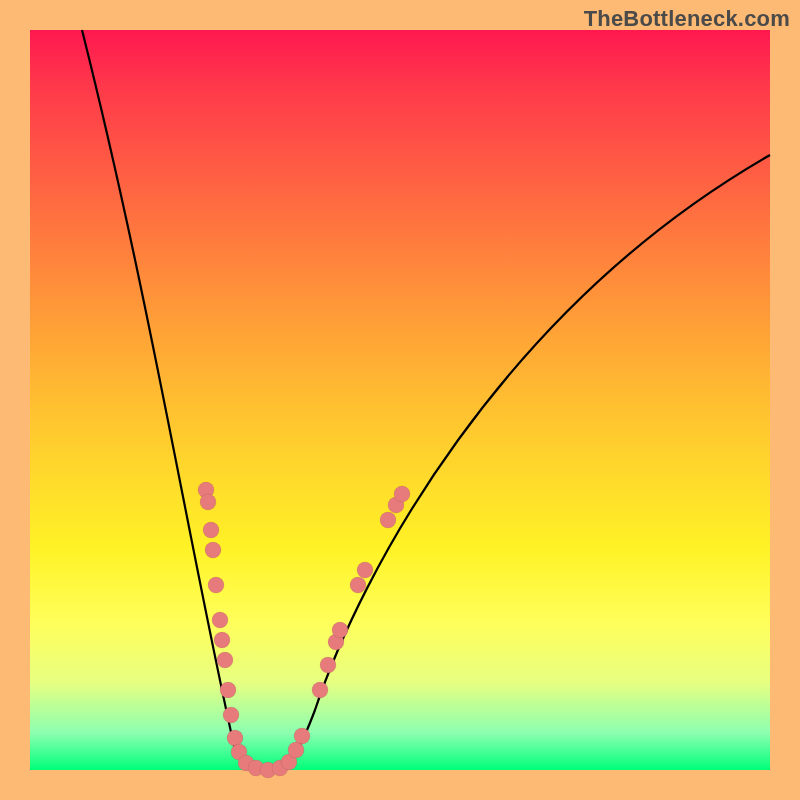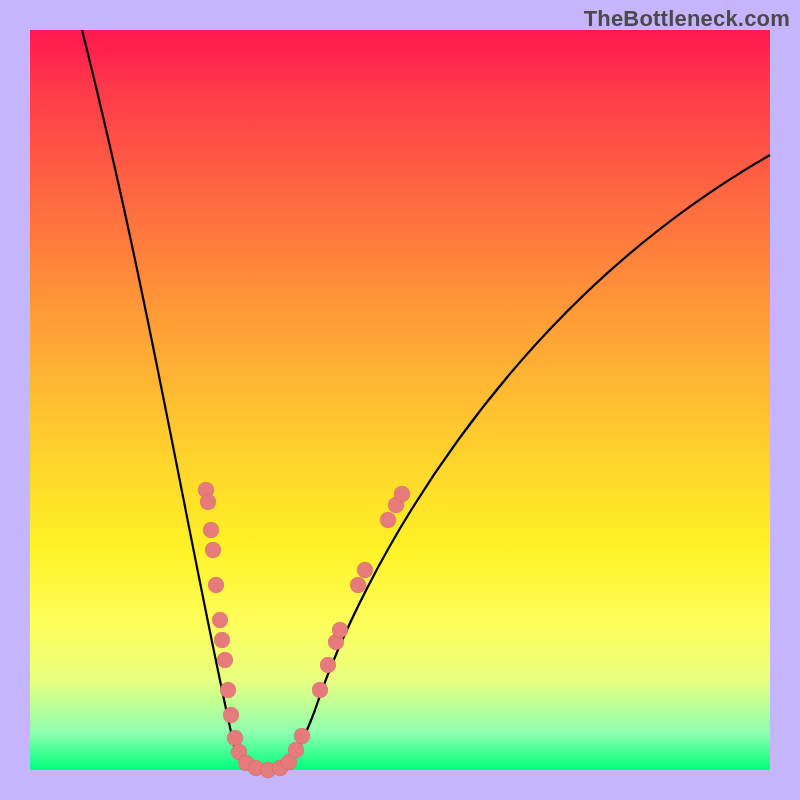--- a/index.html
+++ b/index.html
@@ -1,21 +1,21 @@
 <!DOCTYPE html>
 <html><head>
 <meta charset="utf-8">
 <style>
   * { margin: 0; padding: 0; box-sizing: border-box; }
   html, body { width: 800px; height: 800px; overflow: hidden; background: #000; }
   .frame {
     position: relative;
     width: 800px;
     height: 800px;
-    background: #c4b5fd;
+    background: #fdba74;
   }
   .watermark {
     position: absolute;
     top: 6px;
     right: 10px;
     font-family: Arial, Helvetica, sans-serif;
     font-size: 22px;
     font-weight: 600;
     color: #4a4a4a;
     letter-spacing: 0.2px;

